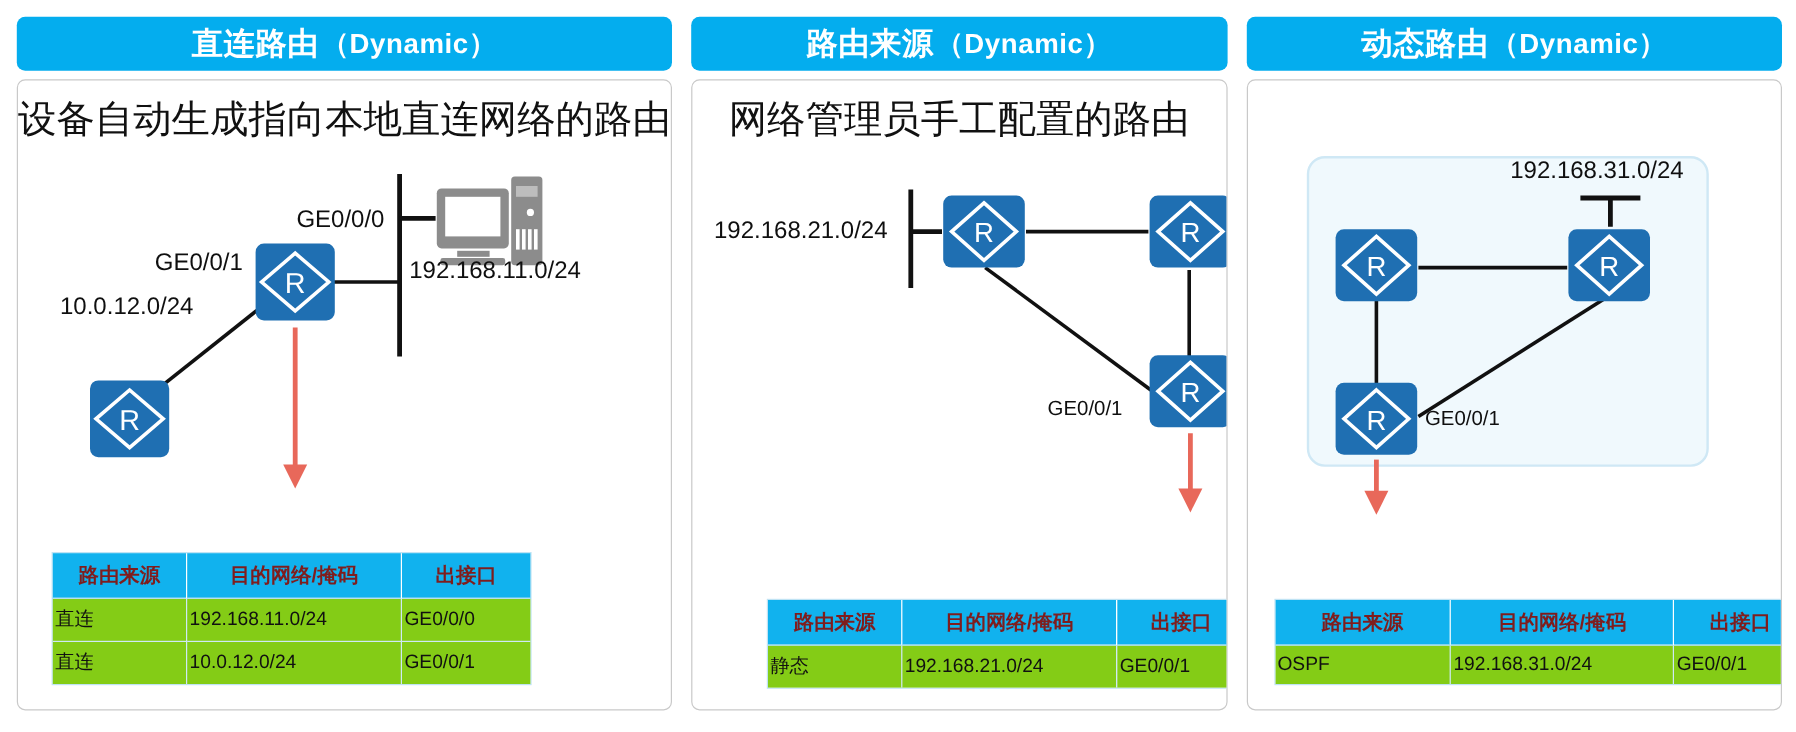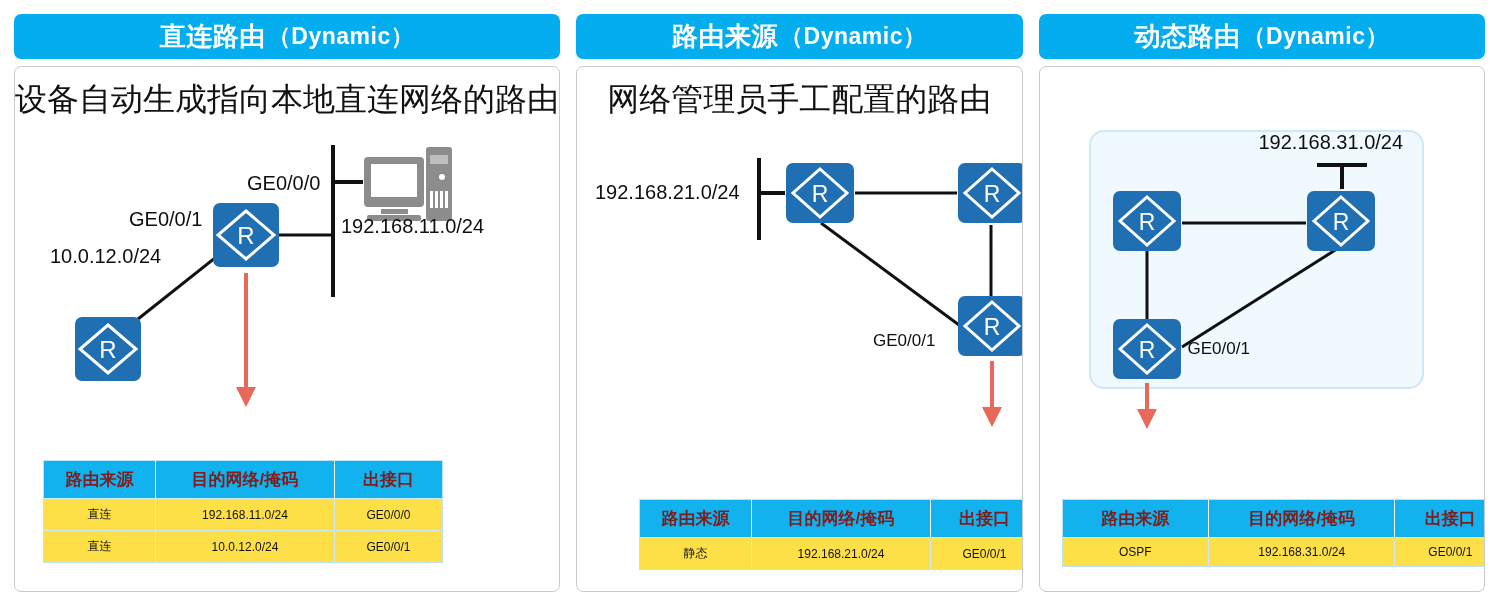--- a/index.html
+++ b/index.html
@@ -94,25 +94,24 @@
     color: #7f1d1d;
     font-weight: bold;
     font-size: 17px;
     padding: 7px 2px;
     border-right: 1px solid #ffffff;
     text-align: center;
     white-space: nowrap;
   }
   table.rt th:last-child { border-right: none; }
   table.rt td {
-    background: #fde047;
+    background: #84cc16;
     color: #111111;
-    font-size: 12px;
+    font-size: 16px;
     padding: 7px 2px;
-    text-align: center;
     border: 1px solid #cfe9f6;
     white-space: nowrap;
   }
   table.rt td:first-child { border-left: none; }
   table.rt td:last-child { border-right: none; }
   table.rt tr:last-child td { border-bottom: none; }
 
   .diag-label {
     position: absolute;
     font-size: 20px;

